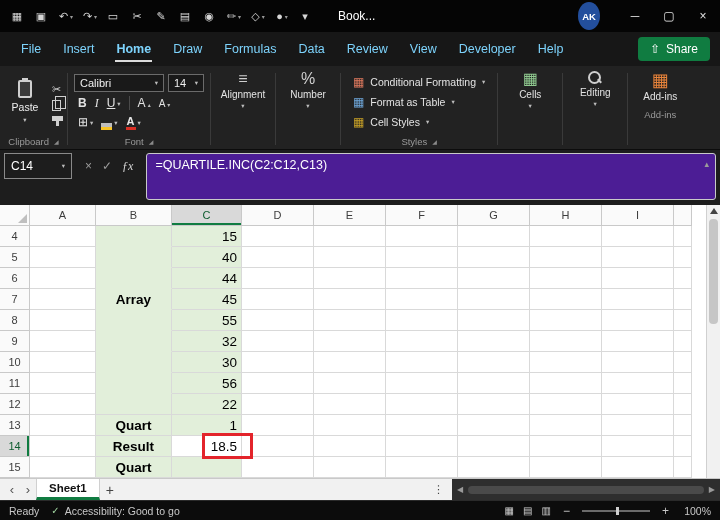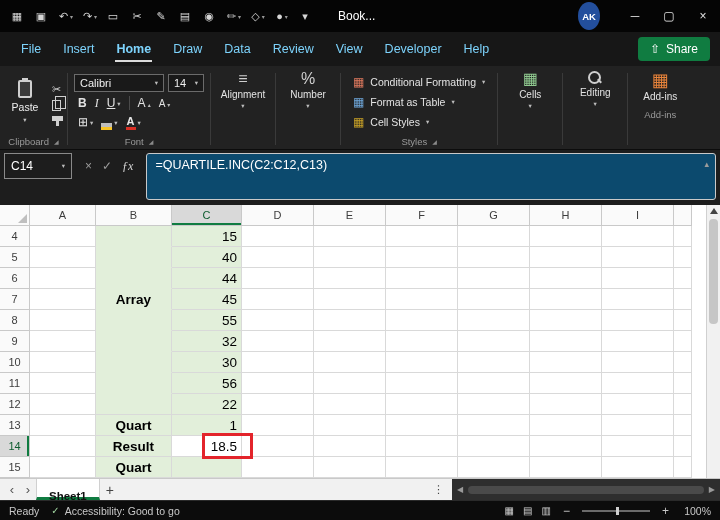--- a/index.html
+++ b/index.html
@@ -77,21 +77,21 @@
   .icon-magnifier { width:14px; height:14px; position:relative; }
   .icon-magnifier::before { content:''; position:absolute; top:0; left:0; width:9px; height:9px; border:2px solid #cfcfcf; border-radius:50%; }
   .icon-magnifier::after { content:''; position:absolute; left:9px; top:9px; width:5px; height:2px; background:#cfcfcf; transform:rotate(45deg); }
 
   
   .formulabar { height:55px; background:#1d1d1d; display:flex; align-items:flex-start; padding:3px 4px 4px 4px; gap:5px; flex:0 0 auto; }
   .namebox { width:68px; height:26px; border:1px solid #8a8a8a; color:#fff; display:flex; align-items:center; justify-content:space-between; padding:0 6px; font-size:12px; cursor:pointer; }
   .nb-caret { font-size:6.5px; color:#bdbdbd; }
   .fb-icons { height:26px; display:flex; align-items:center; gap:10px; color:#9b9b9b; font-size:12px; padding:0 8px; }
   .fb-fx { font-style:italic; color:#d5d5d5; font-family:"Liberation Serif", serif; }
-  .fb-input { flex:1; height:47px; border:1px solid #c9c9c9; border-radius:3px; color:#fff; font-size:12.5px; padding:4px 20px 0 8px; position:relative; background:#0c4a6e; }
+  .fb-input { flex:1; height:47px; border:1px solid #c9c9c9; border-radius:3px; color:#fff; font-size:12.5px; padding:4px 20px 0 8px; position:relative; background:#4c1d95; }
   .fb-collapse { position:absolute; top:5px; right:6px; color:#9b9b9b; font-size:9px; cursor:pointer; }
 
   
   .grid-wrap { height:273px; background:#fff; position:relative; flex:0 0 auto; overflow:hidden; }
   table.grid { table-layout:fixed; width:692px; border-collapse:separate; border-spacing:0; }
   thead th { height:21px; background:#FAFAFA; border-right:1px solid #C9C9C9; border-bottom:1px solid #C9C9C9; font-size:11px; font-weight:normal; color:#3c3c3c; text-align:center; cursor:pointer; }
   th.corner { width:30px; position:relative; }
   th.corner::after { content:''; position:absolute; right:2px; bottom:2px; border-left:9px solid transparent; border-bottom:9px solid #BFBFBF; }
   .c0{width:66px} .c1{width:76px} .c2{width:70px} .c3,.c4,.c5,.c6,.c7,.c8{width:72px}
   thead th.sel { background:#D9D9D9; box-shadow:inset 0 -2px 0 #107C41; color:#0E5C2F; }
@@ -104,21 +104,21 @@
   td.lbl { font-weight:bold; text-align:center; }
   td.selcell { background:#fff; position:relative; }
   td.redbox::after { content:''; position:absolute; top:-3px; bottom:-3px; left:30px; right:-12px; border:3px solid #E3242B; pointer-events:none; z-index:3; }
   .vscroll { position:absolute; top:0; right:0; width:14px; bottom:0; background:#F1F1F1; border-left:1px solid #D0D0D0; cursor:pointer; }
   .vs-up { position:absolute; top:3px; left:3px; width:0; height:0; border-left:4px solid transparent; border-right:4px solid transparent; border-bottom:6px solid #444; }
   .vs-thumb { position:absolute; top:14px; left:2px; width:9px; height:105px; background:#C6C6C6; border-radius:4px; }
 
   
   .sheetbar { height:22px; background:#F1F1F1; display:flex; align-items:center; border-top:1px solid #C9C9C9; padding-left:4px; flex:0 0 auto; }
   .sb-nav { color:#555; font-size:13px; width:16px; text-align:center; cursor:pointer; line-height:20px; }
-  .sheet-tab { background:#fff; height:21px; line-height:19px; padding:8px 12px; font-size:11.5px; font-weight:bold; color:#111; border-bottom:3px solid #107C41; border-right:1px solid #d0d0d0; border-left:1px solid #d0d0d0; cursor:pointer; }
+  .sheet-tab { background:#fff; height:21px; line-height:19px; padding:0 12px; font-size:11.5px; font-weight:bold; color:#111; border-bottom:3px solid #107C41; border-right:1px solid #d0d0d0; border-left:1px solid #d0d0d0; cursor:pointer; }
   .sb-add { width:20px; text-align:center; color:#444; font-size:14px; cursor:pointer; }
   .sb-more { margin-left:auto; color:#444; padding:0 8px; font-size:11px; cursor:pointer; }
   .hscroll { display:flex; align-items:center; background:#2E2E2E; height:22px; padding:0 5px; gap:5px; width:268px; cursor:pointer; }
   .hs-arrow { color:#9a9a9a; font-size:8px; }
   .hs-thumb { flex:1; height:8px; background:#4a4a4a; border-radius:4px; }
 
   
   .statusbar { height:20px; background:#0C0C0C; border-top:1px solid #2a2a2a; display:flex; align-items:center; color:#C8C8C8; font-size:10.5px; padding:0 9px; gap:12px; flex:0 0 auto; }
   .acc { display:flex; align-items:center; gap:5px; }
   .acc-icon { color:#9fd49f; font-size:10px; }
@@ -198,20 +198,21 @@
     <span class="win-btn">×</span>
   </div>
 
   <div class="menubar">
     <div class="menu-items">
 
     <span class="menu-item">File</span>
         <span class="menu-item">Insert</span>
         <span class="menu-item active">Home</span>
         <span class="menu-item">Draw</span>
+        <span class="menu-item">Formulas</span>
         <span class="menu-item">Data</span>
         <span class="menu-item">Review</span>
         <span class="menu-item">View</span>
         <span class="menu-item">Developer</span>
         <span class="menu-item">Help</span>
       </div>
     <button class="share-btn">
       <span>⇧</span>
       <span>Share</span>
 

